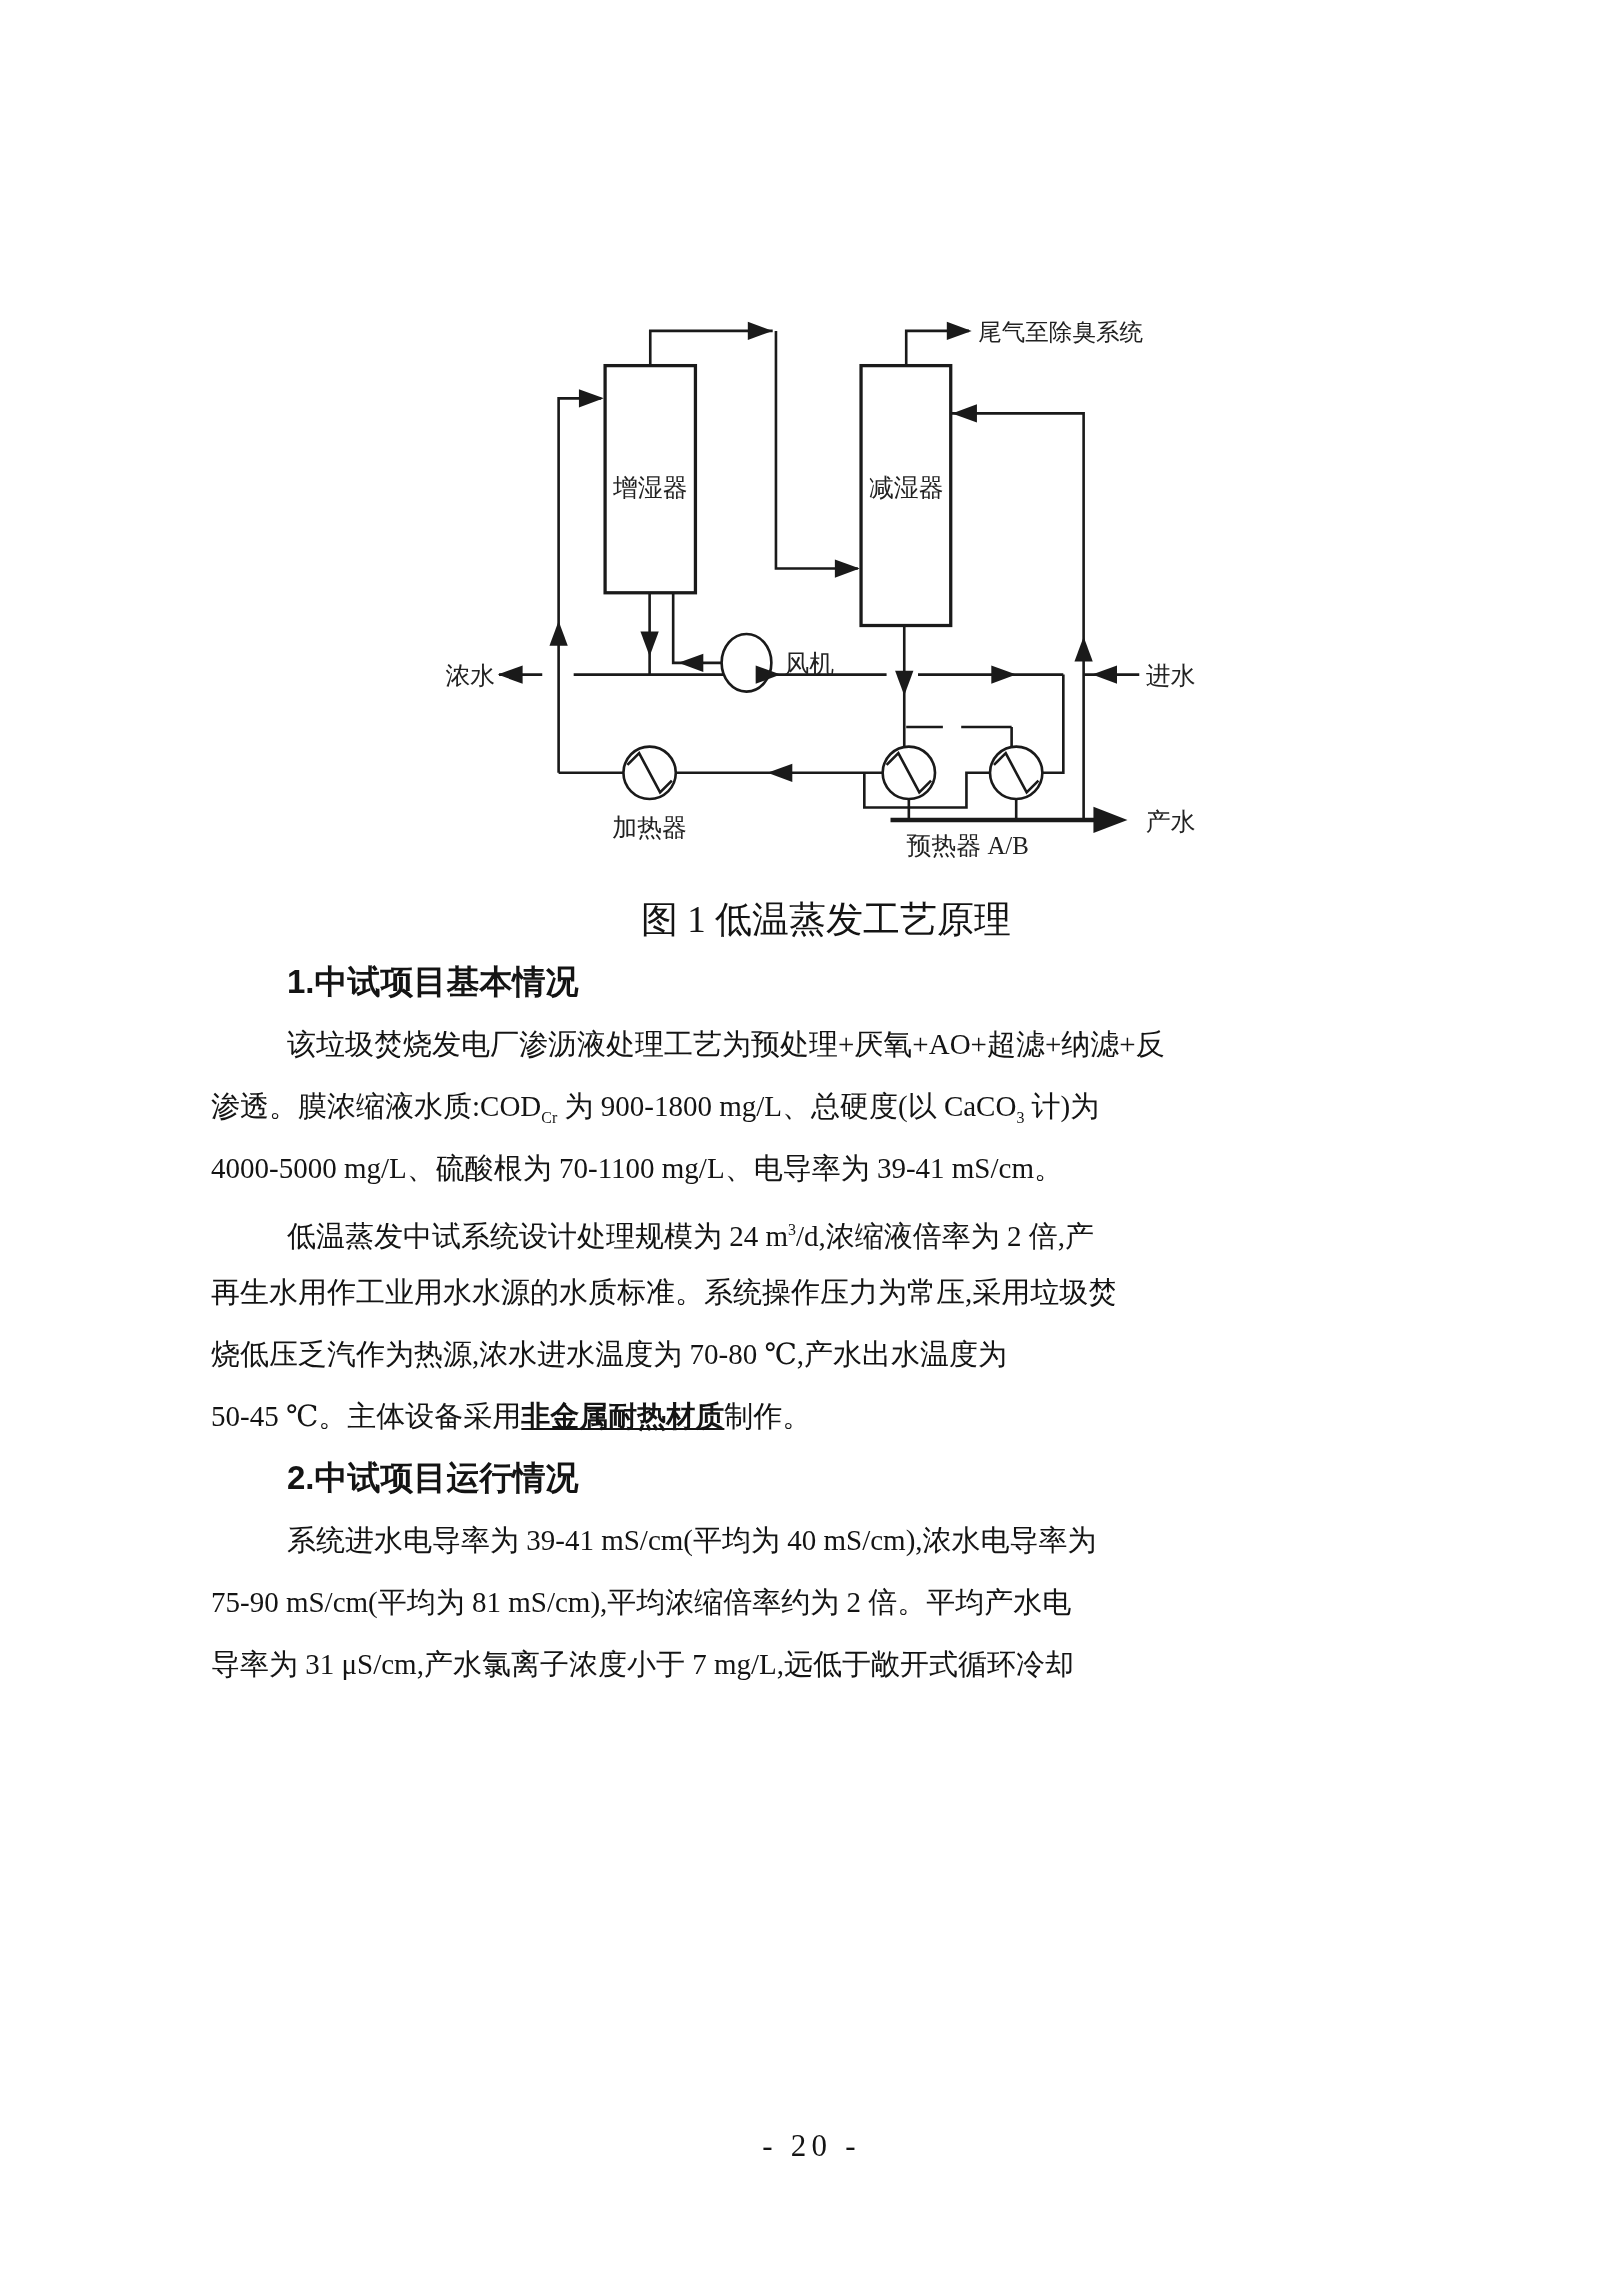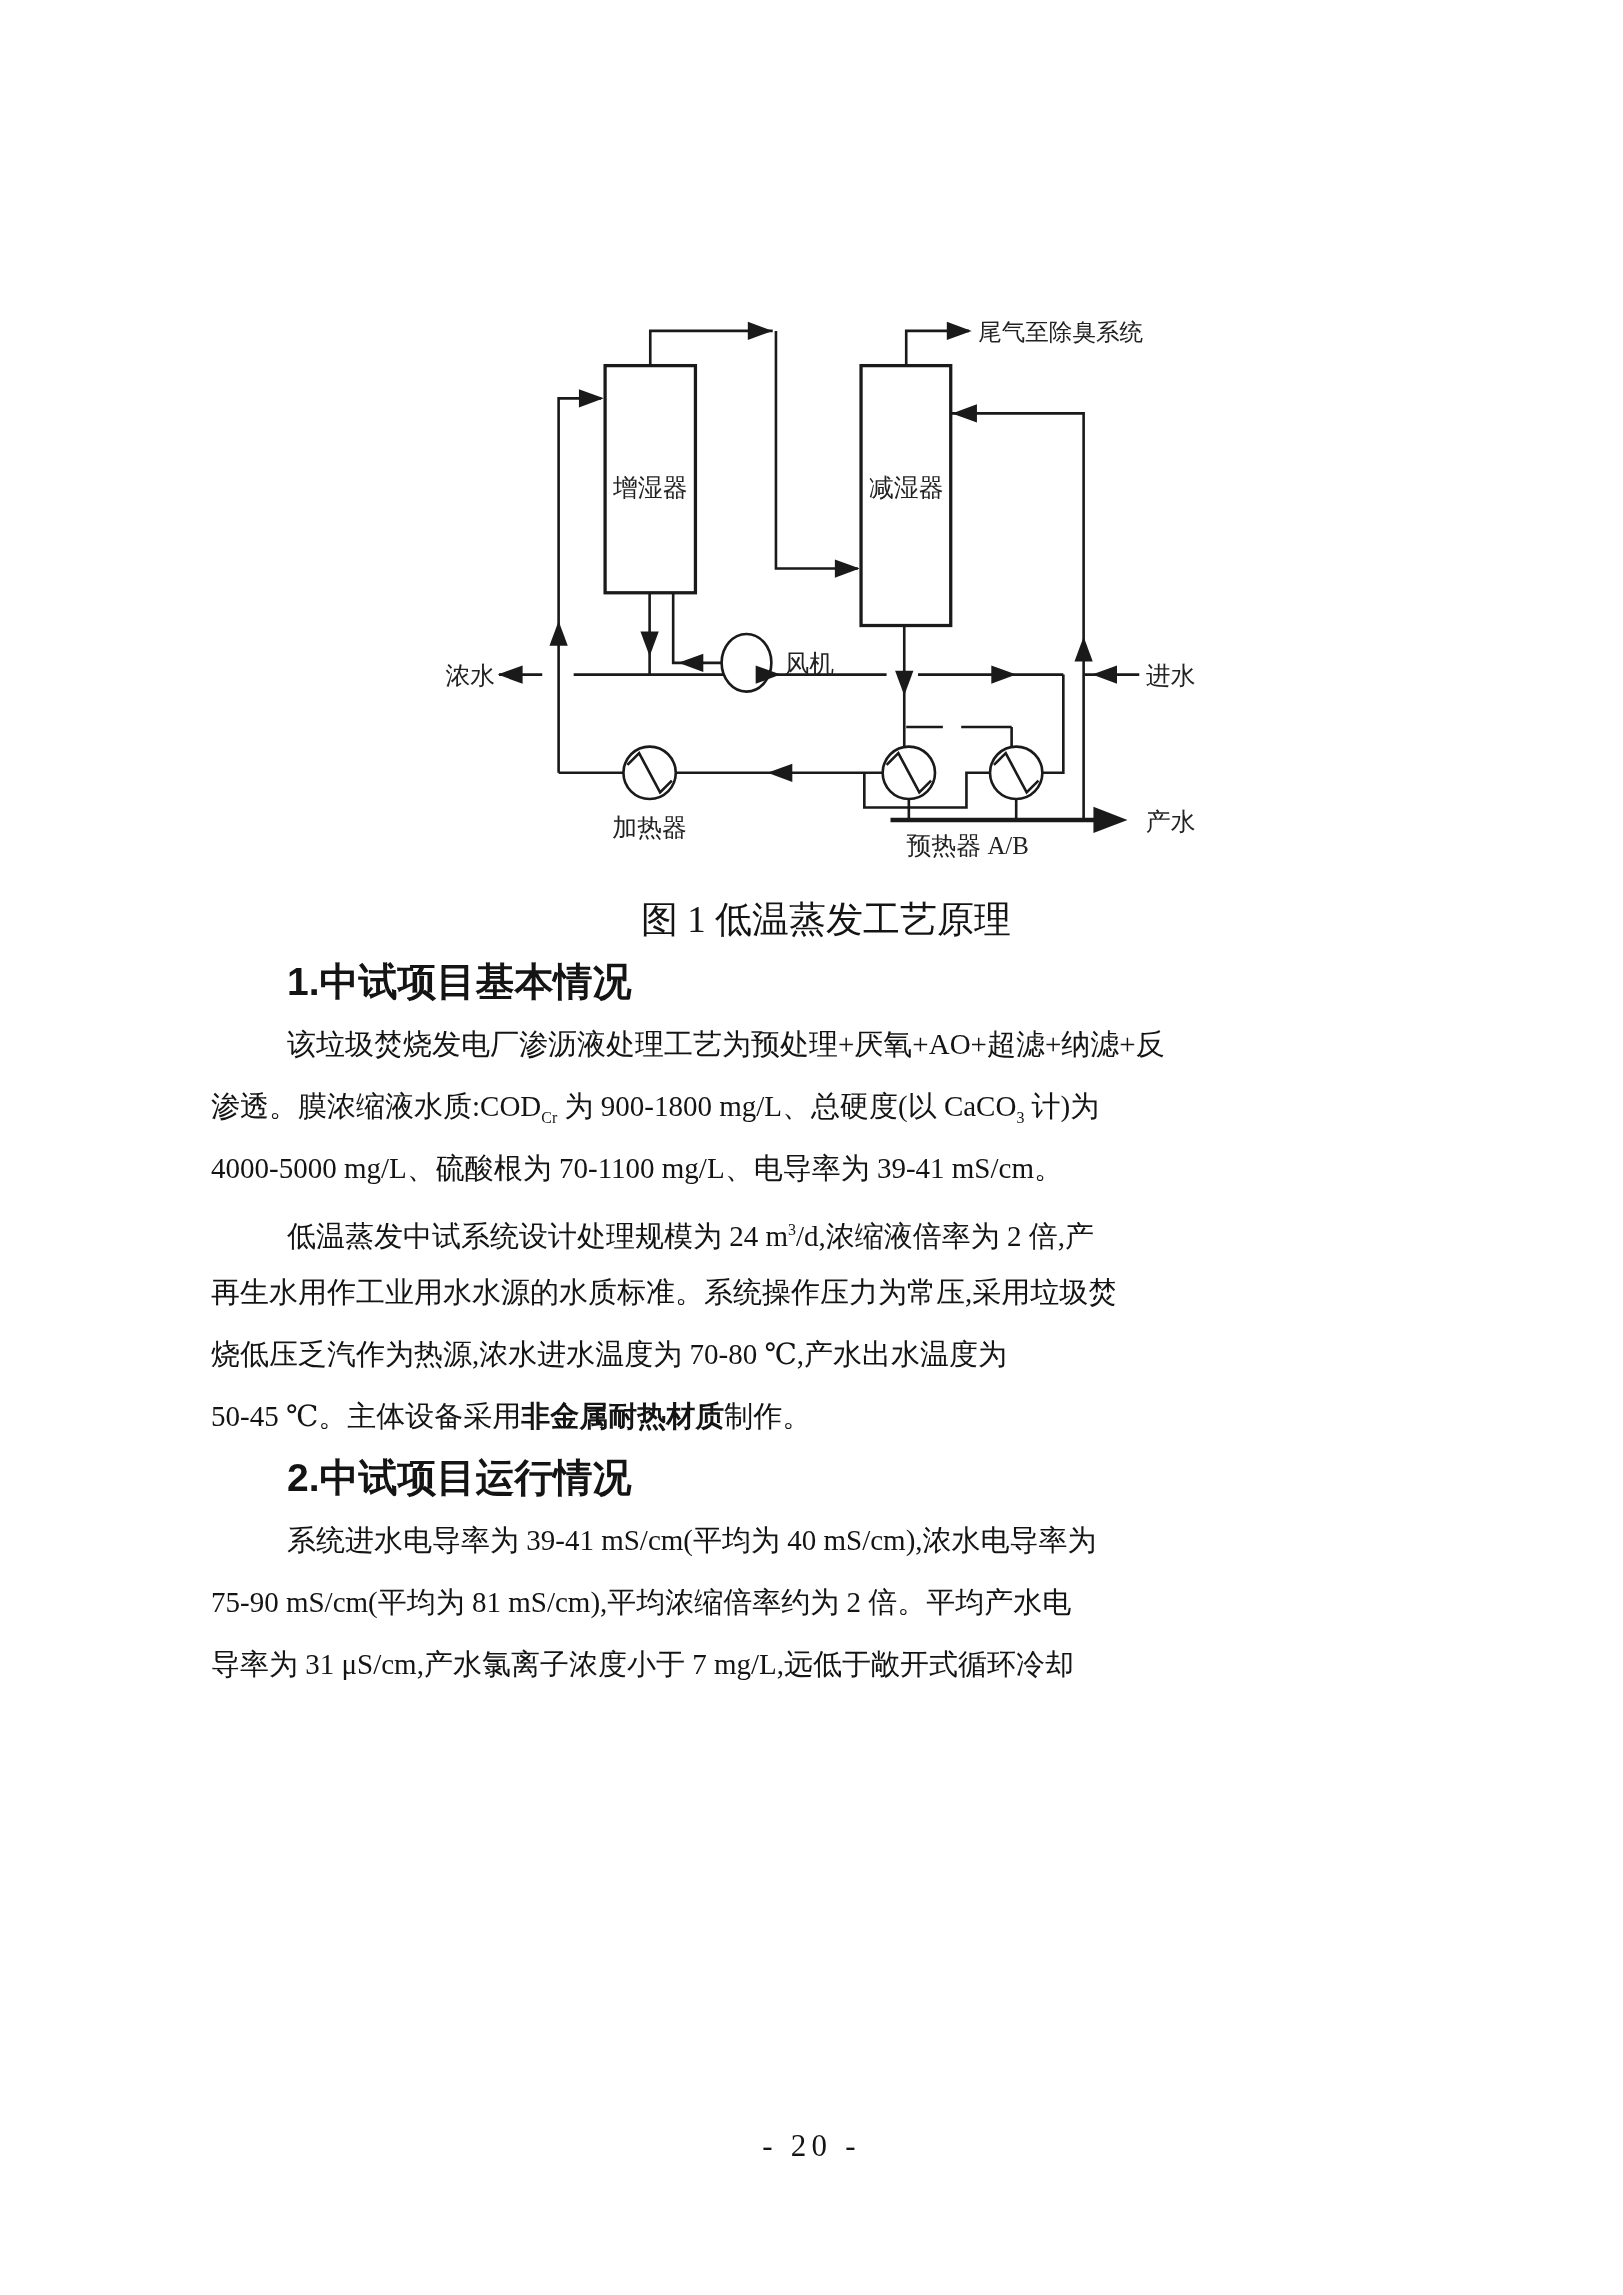--- a/index.html
+++ b/index.html
@@ -10,24 +10,24 @@
   .pipe{stroke:#1a1a1a;stroke-width:4;fill:none;}
   .pipe-thick{stroke:#1a1a1a;stroke-width:7;fill:none;}
   .vessel{stroke:#1a1a1a;stroke-width:5;fill:#ffffff;}
   .exch{stroke:#1a1a1a;stroke-width:4;fill:#ffffff;}
   .arrow{fill:#1a1a1a;stroke:none;}
   .dlabel{font-family:"Liberation Serif","DejaVu Serif",serif;font-size:38px;fill:#222222;}
   .dlabel.small{font-size:36px;}
   .textblock{position:absolute;left:211px;top:889px;width:1230px;}
   .line{height:62px;line-height:62px;font-size:29px;white-space:nowrap;}
   .line.caption{text-align:center;font-size:37px;}
-  .line.heading{font-weight:bold;font-size:39px;padding-left:76px;
+  .line.heading{font-weight:bold;font-size:33px;padding-left:76px;
                 font-family:"Liberation Sans","DejaVu Sans",sans-serif;}
   .line.indent{text-indent:76px;}
-  .seg-bold{font-weight:bold;font-family:"Liberation Sans","DejaVu Sans",sans-serif;}
+  .seg-bold{font-weight:bold;font-family:"Liberation Sans","DejaVu Sans",sans-serif;text-decoration:underline;}
   .seg-sub{vertical-align:sub;font-size:0.55em;margin-top:40px;}
   .seg-sup{vertical-align:super;font-size:0.55em;}
   .pagenum{position:absolute;top:2128px;left:0;width:100%;text-align:center;
            font-size:31px;letter-spacing:5.2px;color:#141414;}
 </style>
 </head>
 <body>
 
 <div class="page">
 

